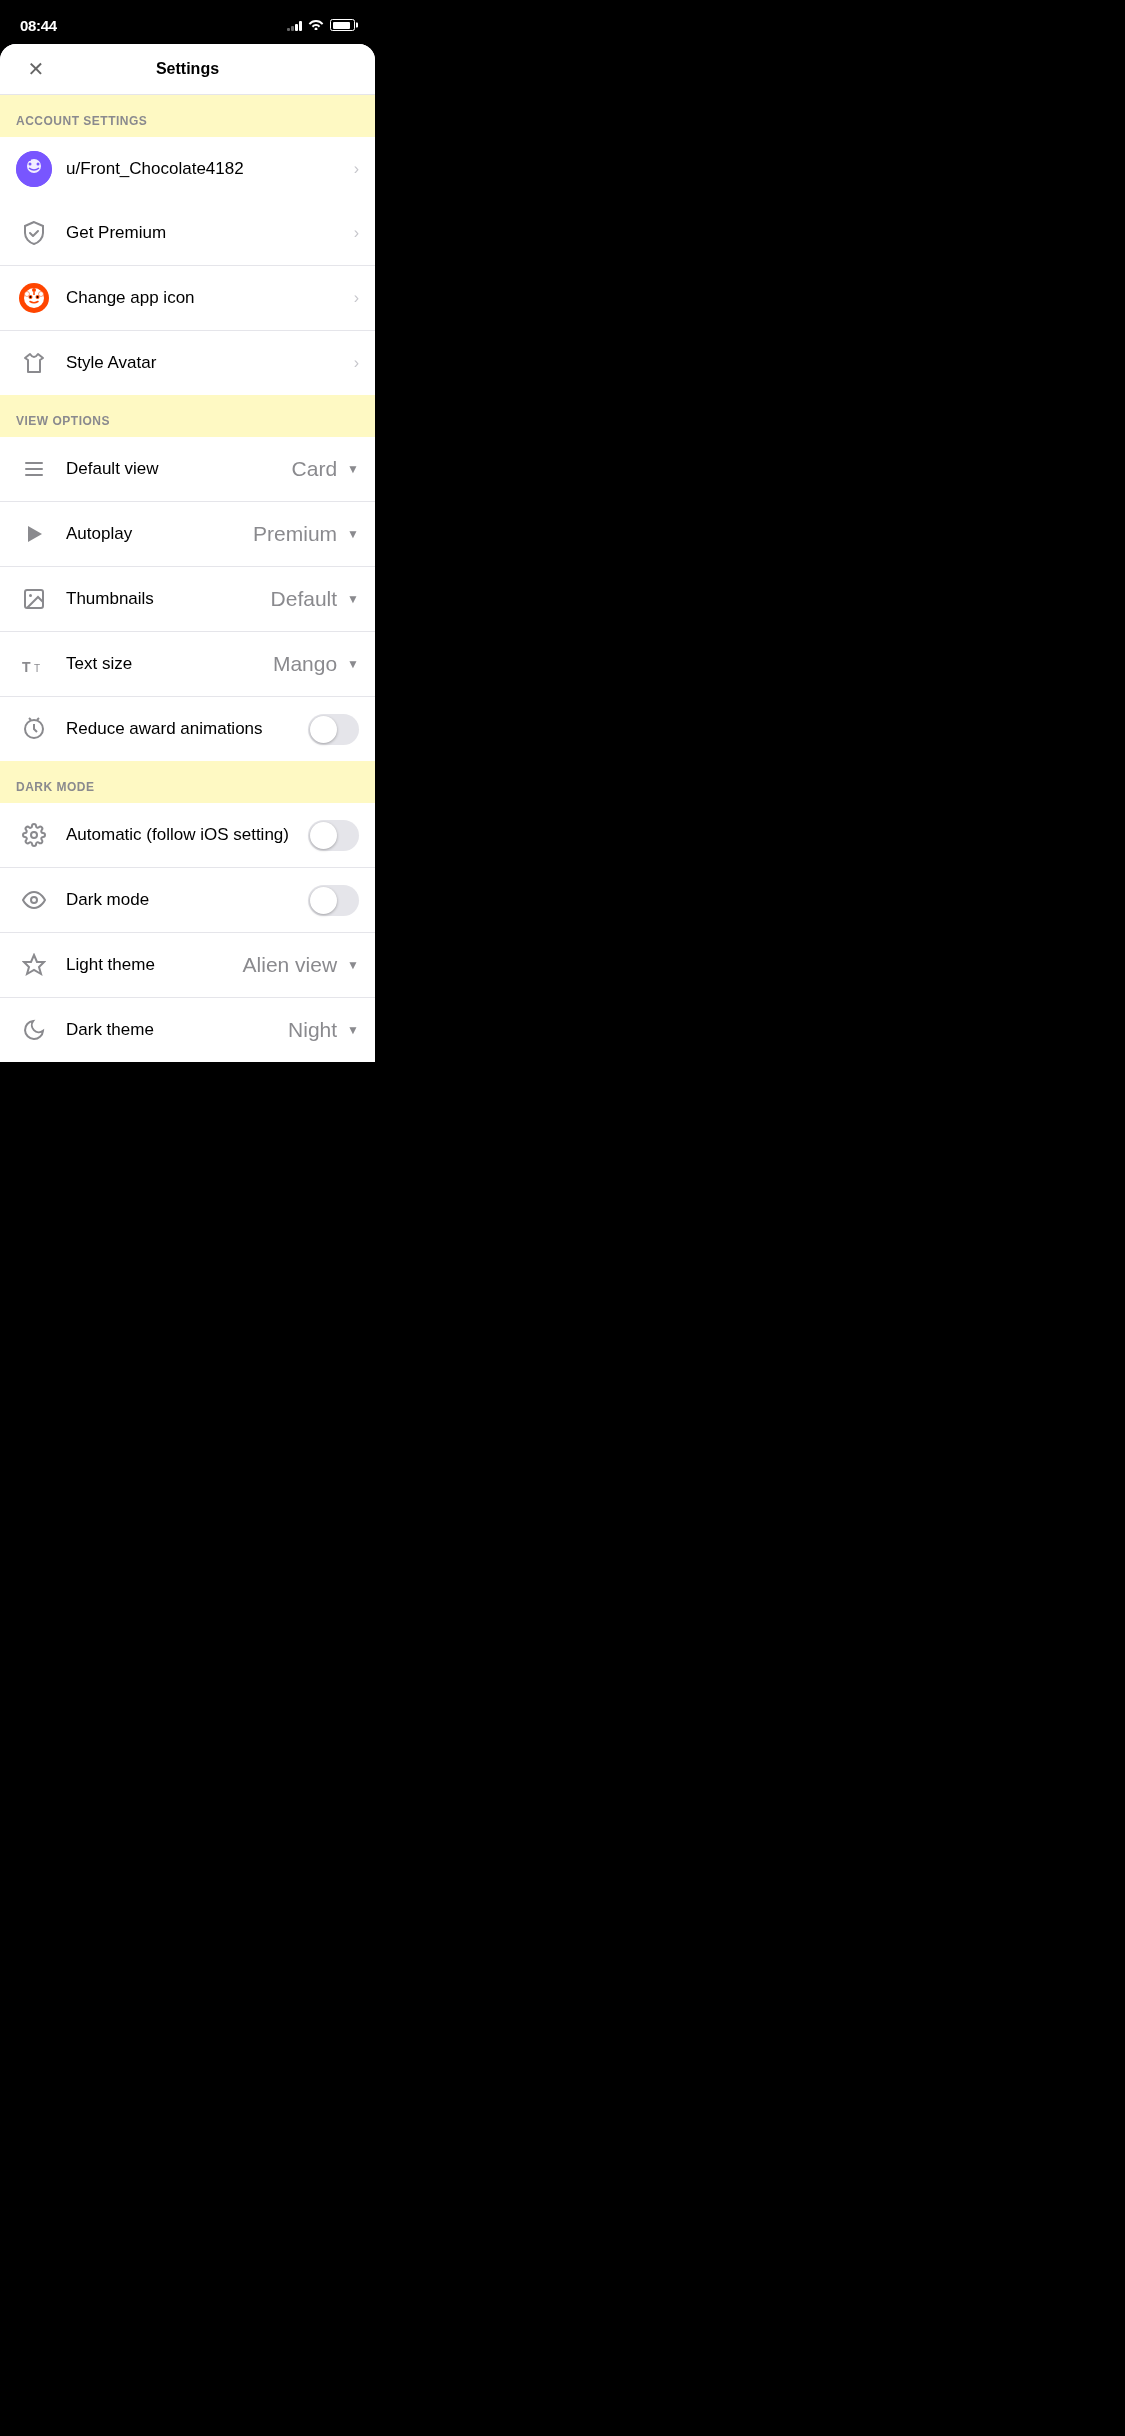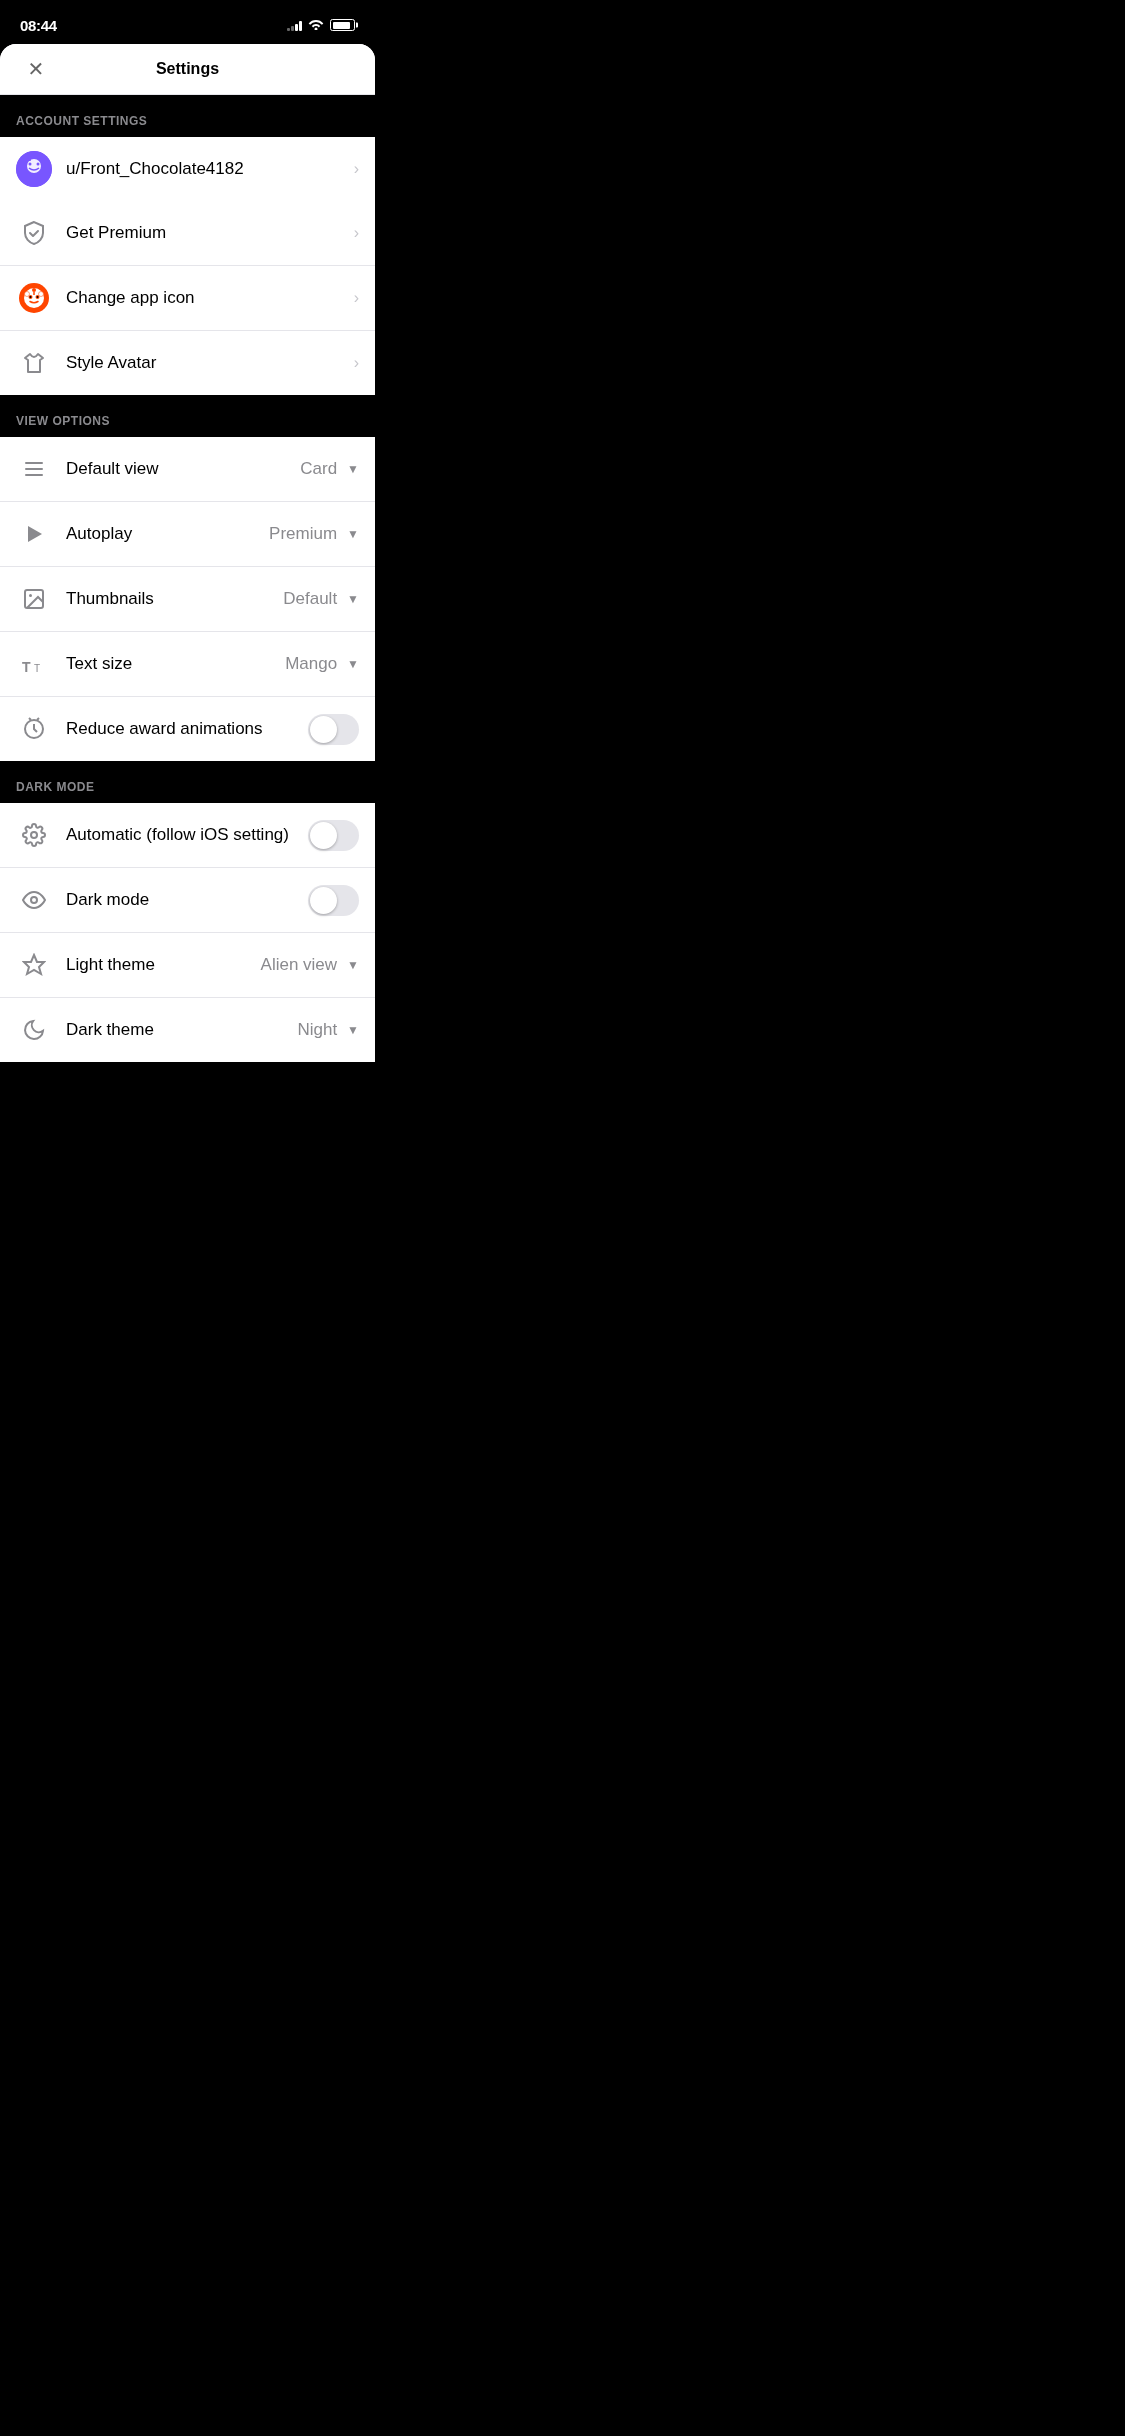--- a/index.html
+++ b/index.html
@@ -118,21 +118,21 @@
     }
 
     .sheet-title {
       font-size: 16px;
       font-weight: 700;
       color: #000;
     }
 
     .section-header {
       padding: 16px 16px 8px 16px;
-      background: #000000;
+      background: #fef9c3;
     }
 
     .section-header-text {
       font-size: 12px;
       font-weight: 600;
       color: #8a8a8e;
       letter-spacing: 0.5px;
       text-transform: uppercase;
     }
 
@@ -165,21 +165,21 @@
       flex-shrink: 0;
     }
 
     .row-label {
       flex: 1;
       font-size: 17px;
       color: #000;
     }
 
     .row-value {
-      font-size: 17px;
+      font-size: 21px;
       color: #8a8a8e;
       margin-right: 6px;
     }
 
     .chevron-right {
       color: #c7c7cc;
       font-size: 16px;
     }
 
     .chevron-down {

